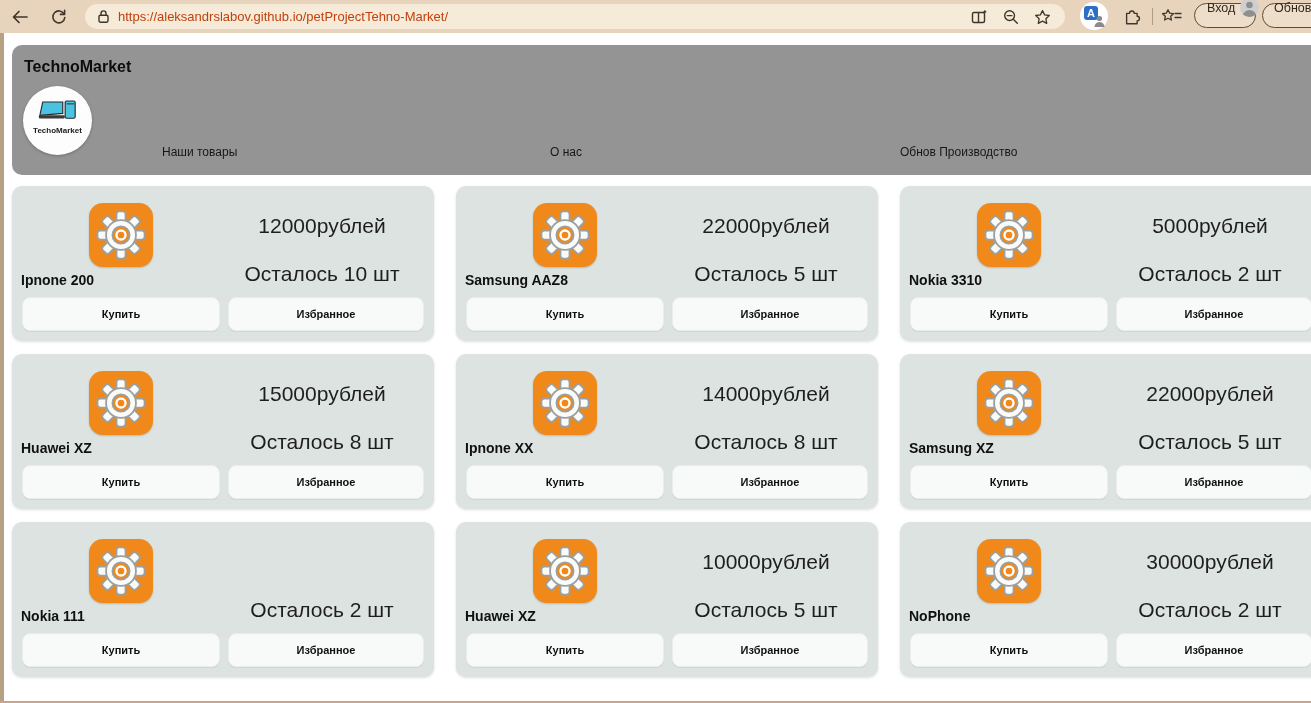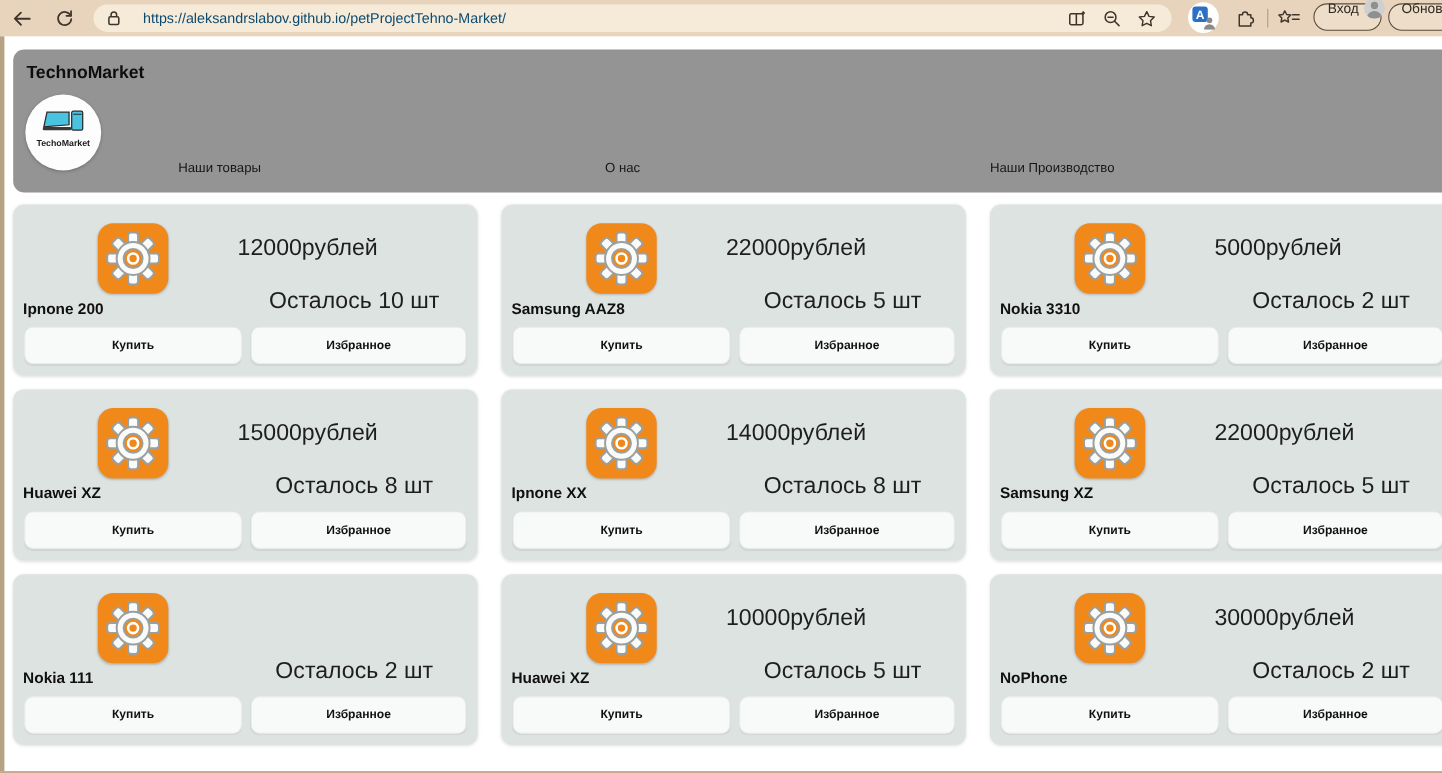--- a/index.html
+++ b/index.html
@@ -9,21 +9,21 @@
 
   
   .chrome{position:absolute;left:0;top:0;width:1311px;height:33px;background:#e8d4bd;}
   .chrome svg{display:block;}
   .ic{position:absolute;top:0;height:33px;display:flex;align-items:center;justify-content:center;}
   .back{left:8px;width:24px;}
   .refresh{left:46px;width:24px;}
   .url-pill{position:absolute;left:85px;top:4px;width:980px;height:25px;background:#f6ead9;
             border-radius:13px;display:flex;align-items:center;}
   .lock{margin-left:12px;}
-  .url-text{margin-left:20px;font-size:13px;color:#0c4a6e;flex:1 1 auto;white-space:nowrap;overflow:hidden;}
+  .url-text{margin-left:8px;font-size:13px;color:#c2410c;flex:1 1 auto;white-space:nowrap;overflow:hidden;}
   .pill-icons{display:flex;align-items:center;gap:15px;padding-right:14px;}
   .round-btn{position:absolute;top:2px;width:28px;height:28px;border-radius:50%;display:flex;
              align-items:center;justify-content:center;}
   .translate-btn{left:1080px;background:#ffffff;}
   .ext{left:1119px;width:26px;}
   .chrome-divider{position:absolute;left:1152px;top:8px;width:1px;height:17px;background:#b09c82;}
   .favhub{left:1158px;width:28px;}
   .pill-btn{position:absolute;top:3px;height:25px;border:1.5px solid #5a4d3b;border-radius:14px;
             background:#eedec9;display:flex;align-items:center;box-sizing:border-box;
             font-size:12.5px;color:#2f2921;font-family:inherit;padding:0 6px 16px 12px;cursor:pointer;}
@@ -50,21 +50,21 @@
   
   .grid{position:absolute;left:12px;top:186px;width:1310px;display:grid;
         grid-template-columns:repeat(3,422px);gap:13px 22px;}
   .card{position:relative;height:155px;background:#dde3e1;border-radius:10px;
         box-shadow:0 1px 3px rgba(0,0,0,.13);}
   .gear-wrap{position:absolute;left:77px;top:17px;width:64px;height:64px;background:#f1891a;
              border-radius:14px;display:flex;align-items:center;justify-content:center;
              box-shadow:0 1px 2px rgba(0,0,0,.18);}
   .pname{position:absolute;left:9px;top:86px;width:200px;text-align:left;font-weight:bold;
          font-size:14px;color:#101010;}
-  .price{position:absolute;left:204px;top:28px;width:212px;text-align:left;font-size:21px;color:#1e1e1e;}
+  .price{position:absolute;left:204px;top:28px;width:212px;text-align:center;font-size:21px;color:#1e1e1e;}
   .stock{position:absolute;left:204px;top:76px;width:212px;text-align:center;font-size:21px;color:#1e1e1e;}
   .btn{position:absolute;top:111px;height:34px;background:#f8faf9;border:1px solid #e9ede b;
        border:1px solid #e9edeb;border-radius:8px;font-weight:bold;font-size:11px;color:#101010;
        font-family:Liberation Sans, sans-serif;box-shadow:0 1px 1px rgba(0,0,0,.06);cursor:pointer;}
   .btn-buy{left:10px;width:198px;}
   .btn-fav{left:216px;width:196px;}
 </style>
 </head>
 <body>
 
@@ -157,21 +157,21 @@
         <rect x="29.5" y="2" width="10.5" height="18" rx="1.5" fill="#49c3e0" stroke="#2a2a2a" stroke-width="1.2"></rect>
         <line x1="31" y1="5" x2="39" y2="5" stroke="#2a2a2a" stroke-width="1"></line>
       </svg>
       <div class="logo-text">TechoMarket</div>
     </div>
     <nav>
   <div class="nav-item">Наши товары</div>
 
   <div class="nav-item">О нас</div>
 
-  <div class="nav-item">Наши Производство</div>
+  <div class="nav-item">Обнов Производство</div>
 </nav>
   </div>
 
   <div class="grid">
   <div class="card">
     <div class="gear-wrap">
       <svg width="58" height="58" viewBox="0 0 64 64">
         <g>
           <rect x="27" y="6" width="10" height="52" rx="3" fill="#fbfbfa" stroke="#9aa0a0" stroke-width="2"></rect>
           <rect x="27" y="6" width="10" height="52" rx="3" fill="#fbfbfa" stroke="#9aa0a0" stroke-width="2" transform="rotate(45 32 32)"></rect>

